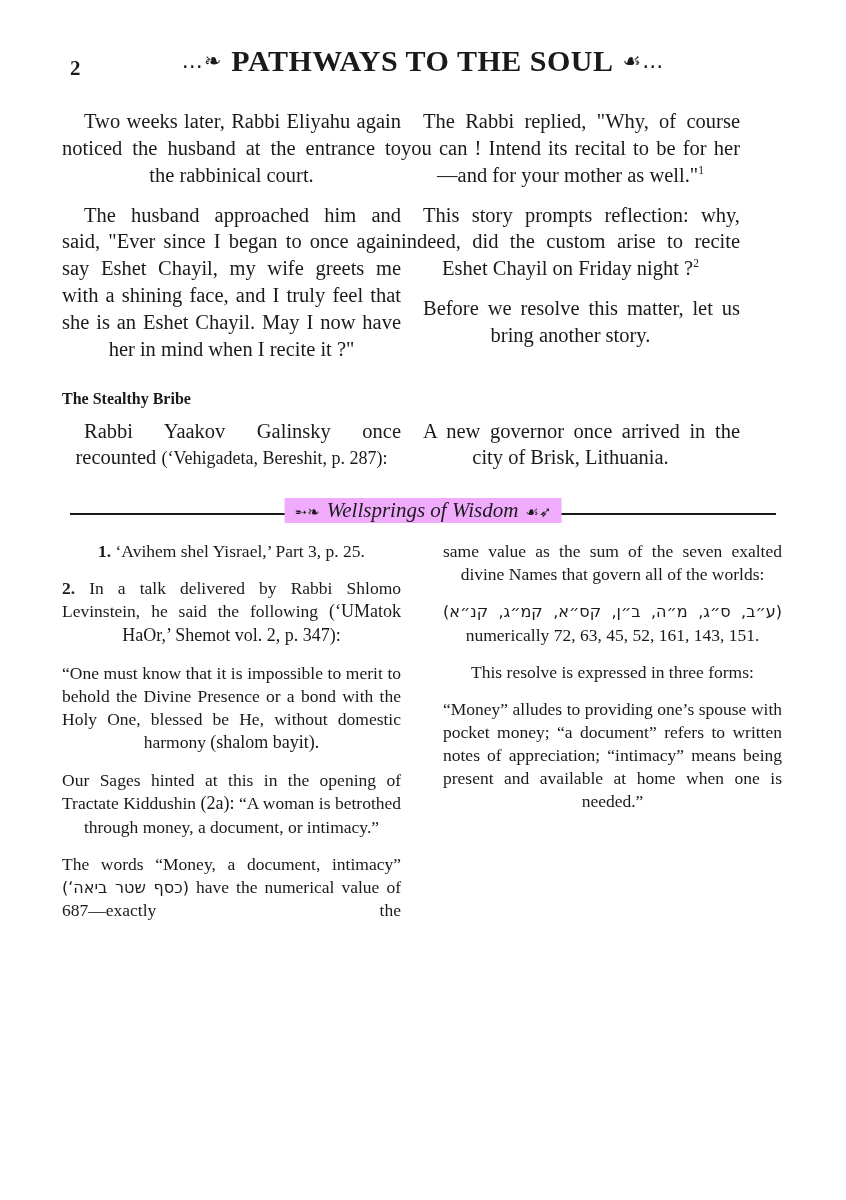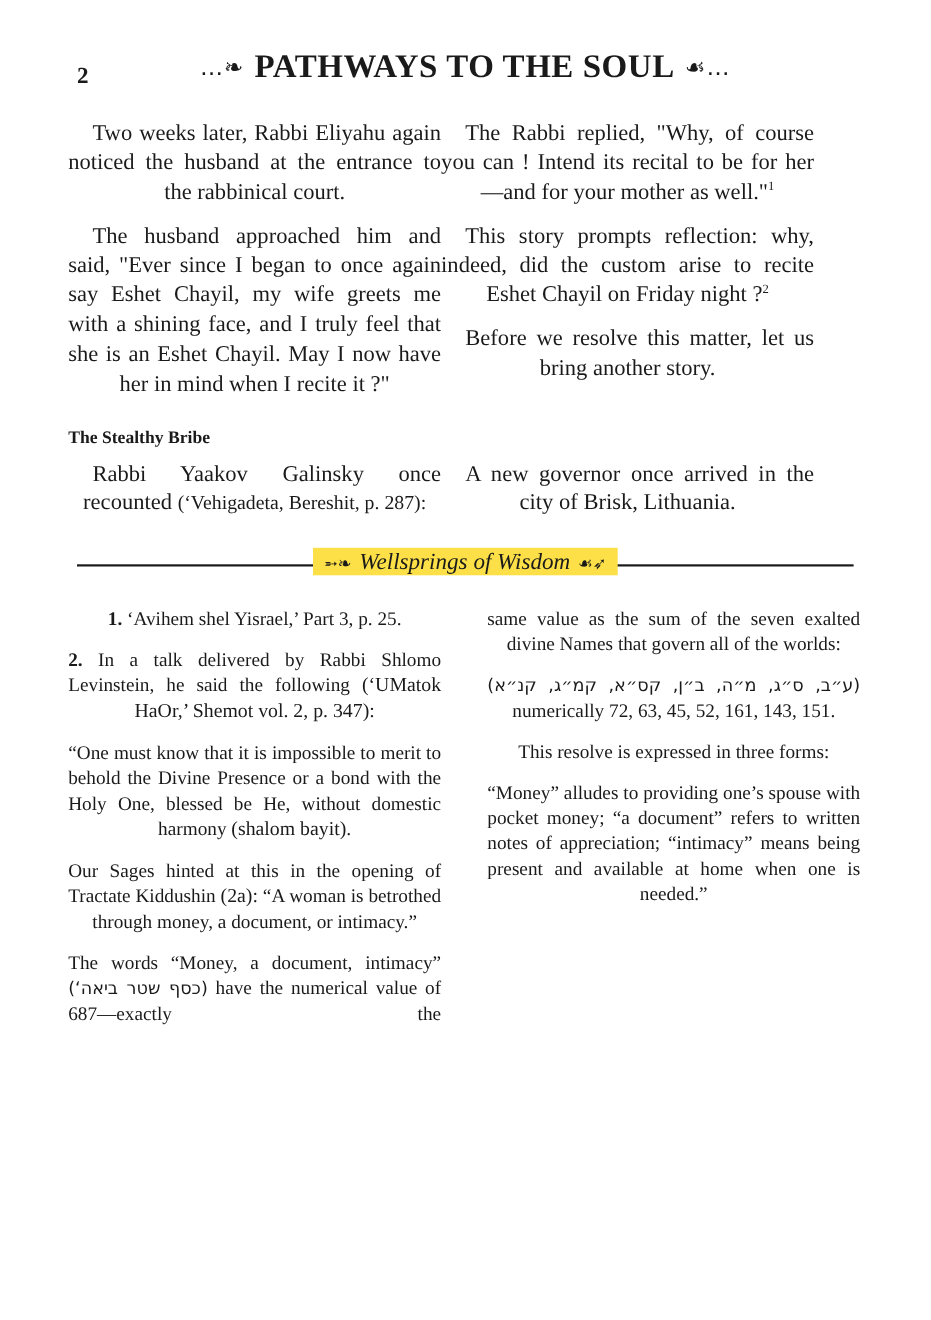--- a/index.html
+++ b/index.html
@@ -103,41 +103,41 @@
     left: 8px;
     right: 8px;
     height: 2px;
     background: #1a1a1a;
   }
   .foot-divider .label {
     position: absolute;
     left: 50%;
     top: 0;
     transform: translateX(-50%);
-    background: #fde047;
+    background: #f0abfc;
     padding: 0 10px;
     white-space: nowrap;
     font-size: 21px;
     font-style: italic;
     font-family: "Liberation Serif", serif;
   }
   .foot-divider .label .dec {
     font-size: 15px;
     font-style: normal;
     vertical-align: middle;
     font-family: "DejaVu Sans", sans-serif;
   }
   .foot-divider .label .dec.l { margin-right: 7px; }
   .foot-divider .label .dec.r { margin-left: 7px; }
 
   
   .foot-columns {
     display: flex;
     gap: 42px;
-    margin-top: 23px;
+    margin-top: 12px;
   }
   .foot-col { width: 339px; }
   p.fnote {
     margin: 0 0 14px 0;
     font-size: 17.5px;
     line-height: 1.32;
     text-align: justify;
     text-align-last: center;
     hyphens: auto;
   }

